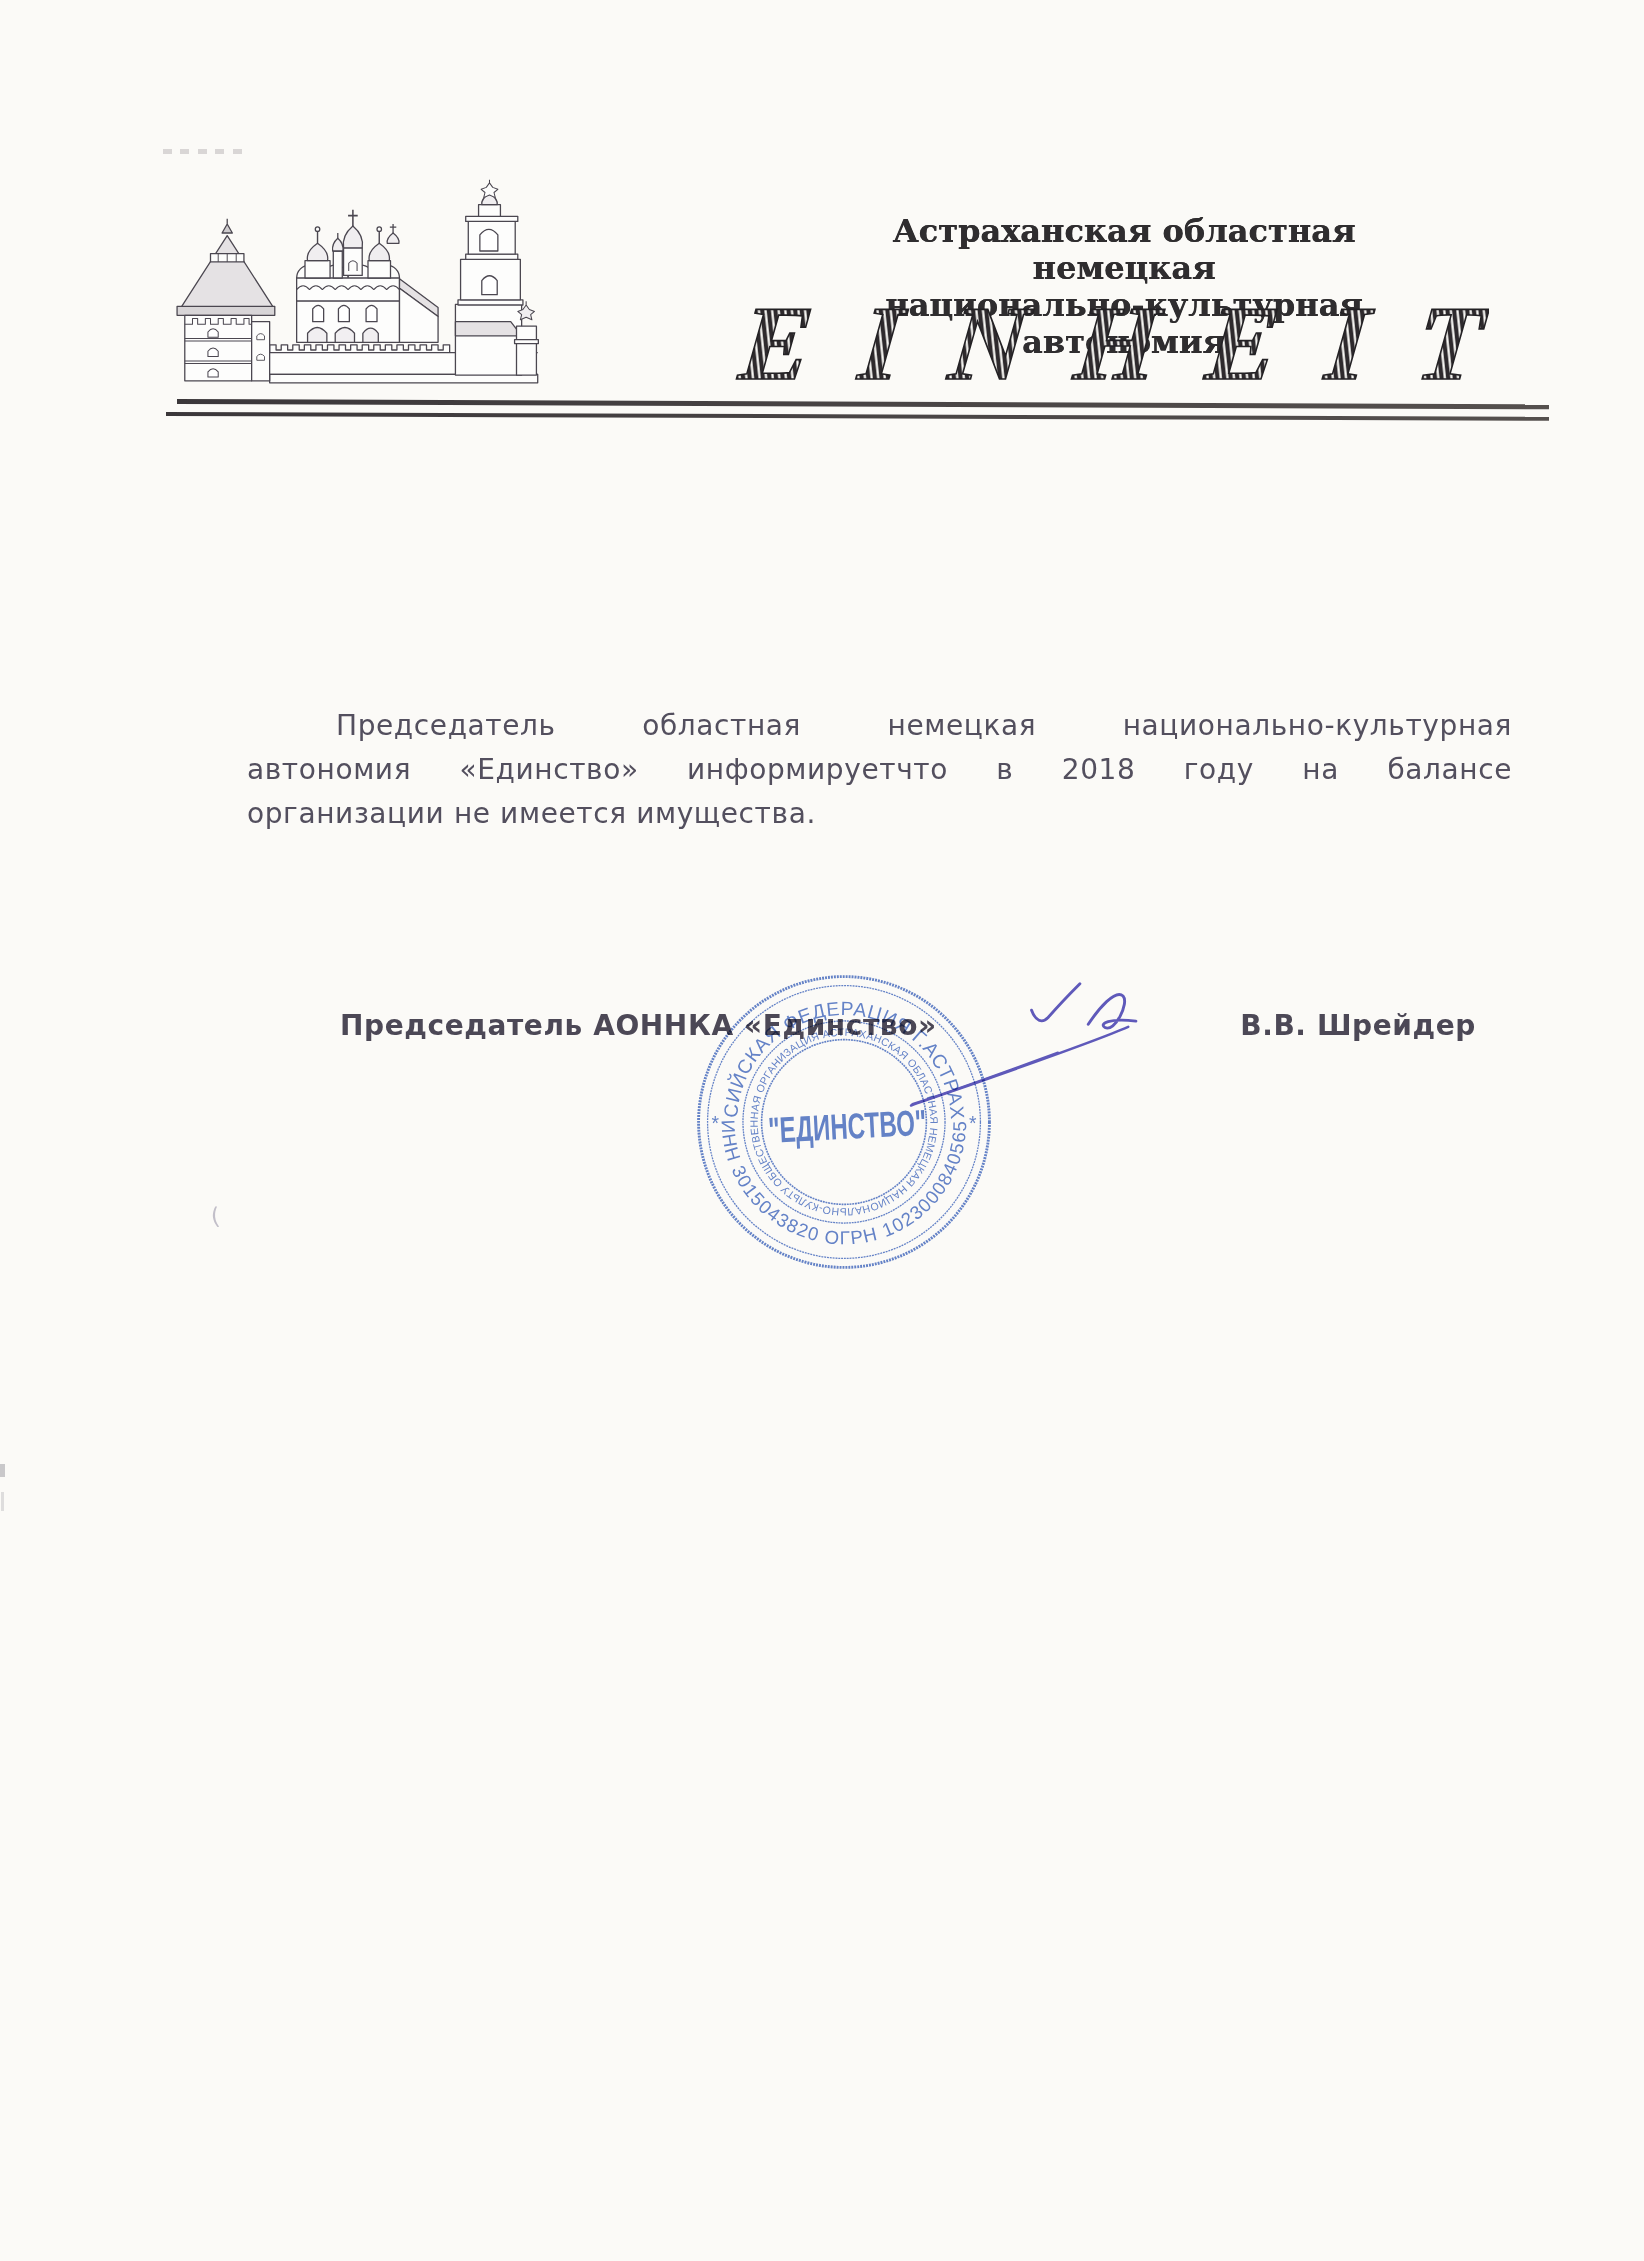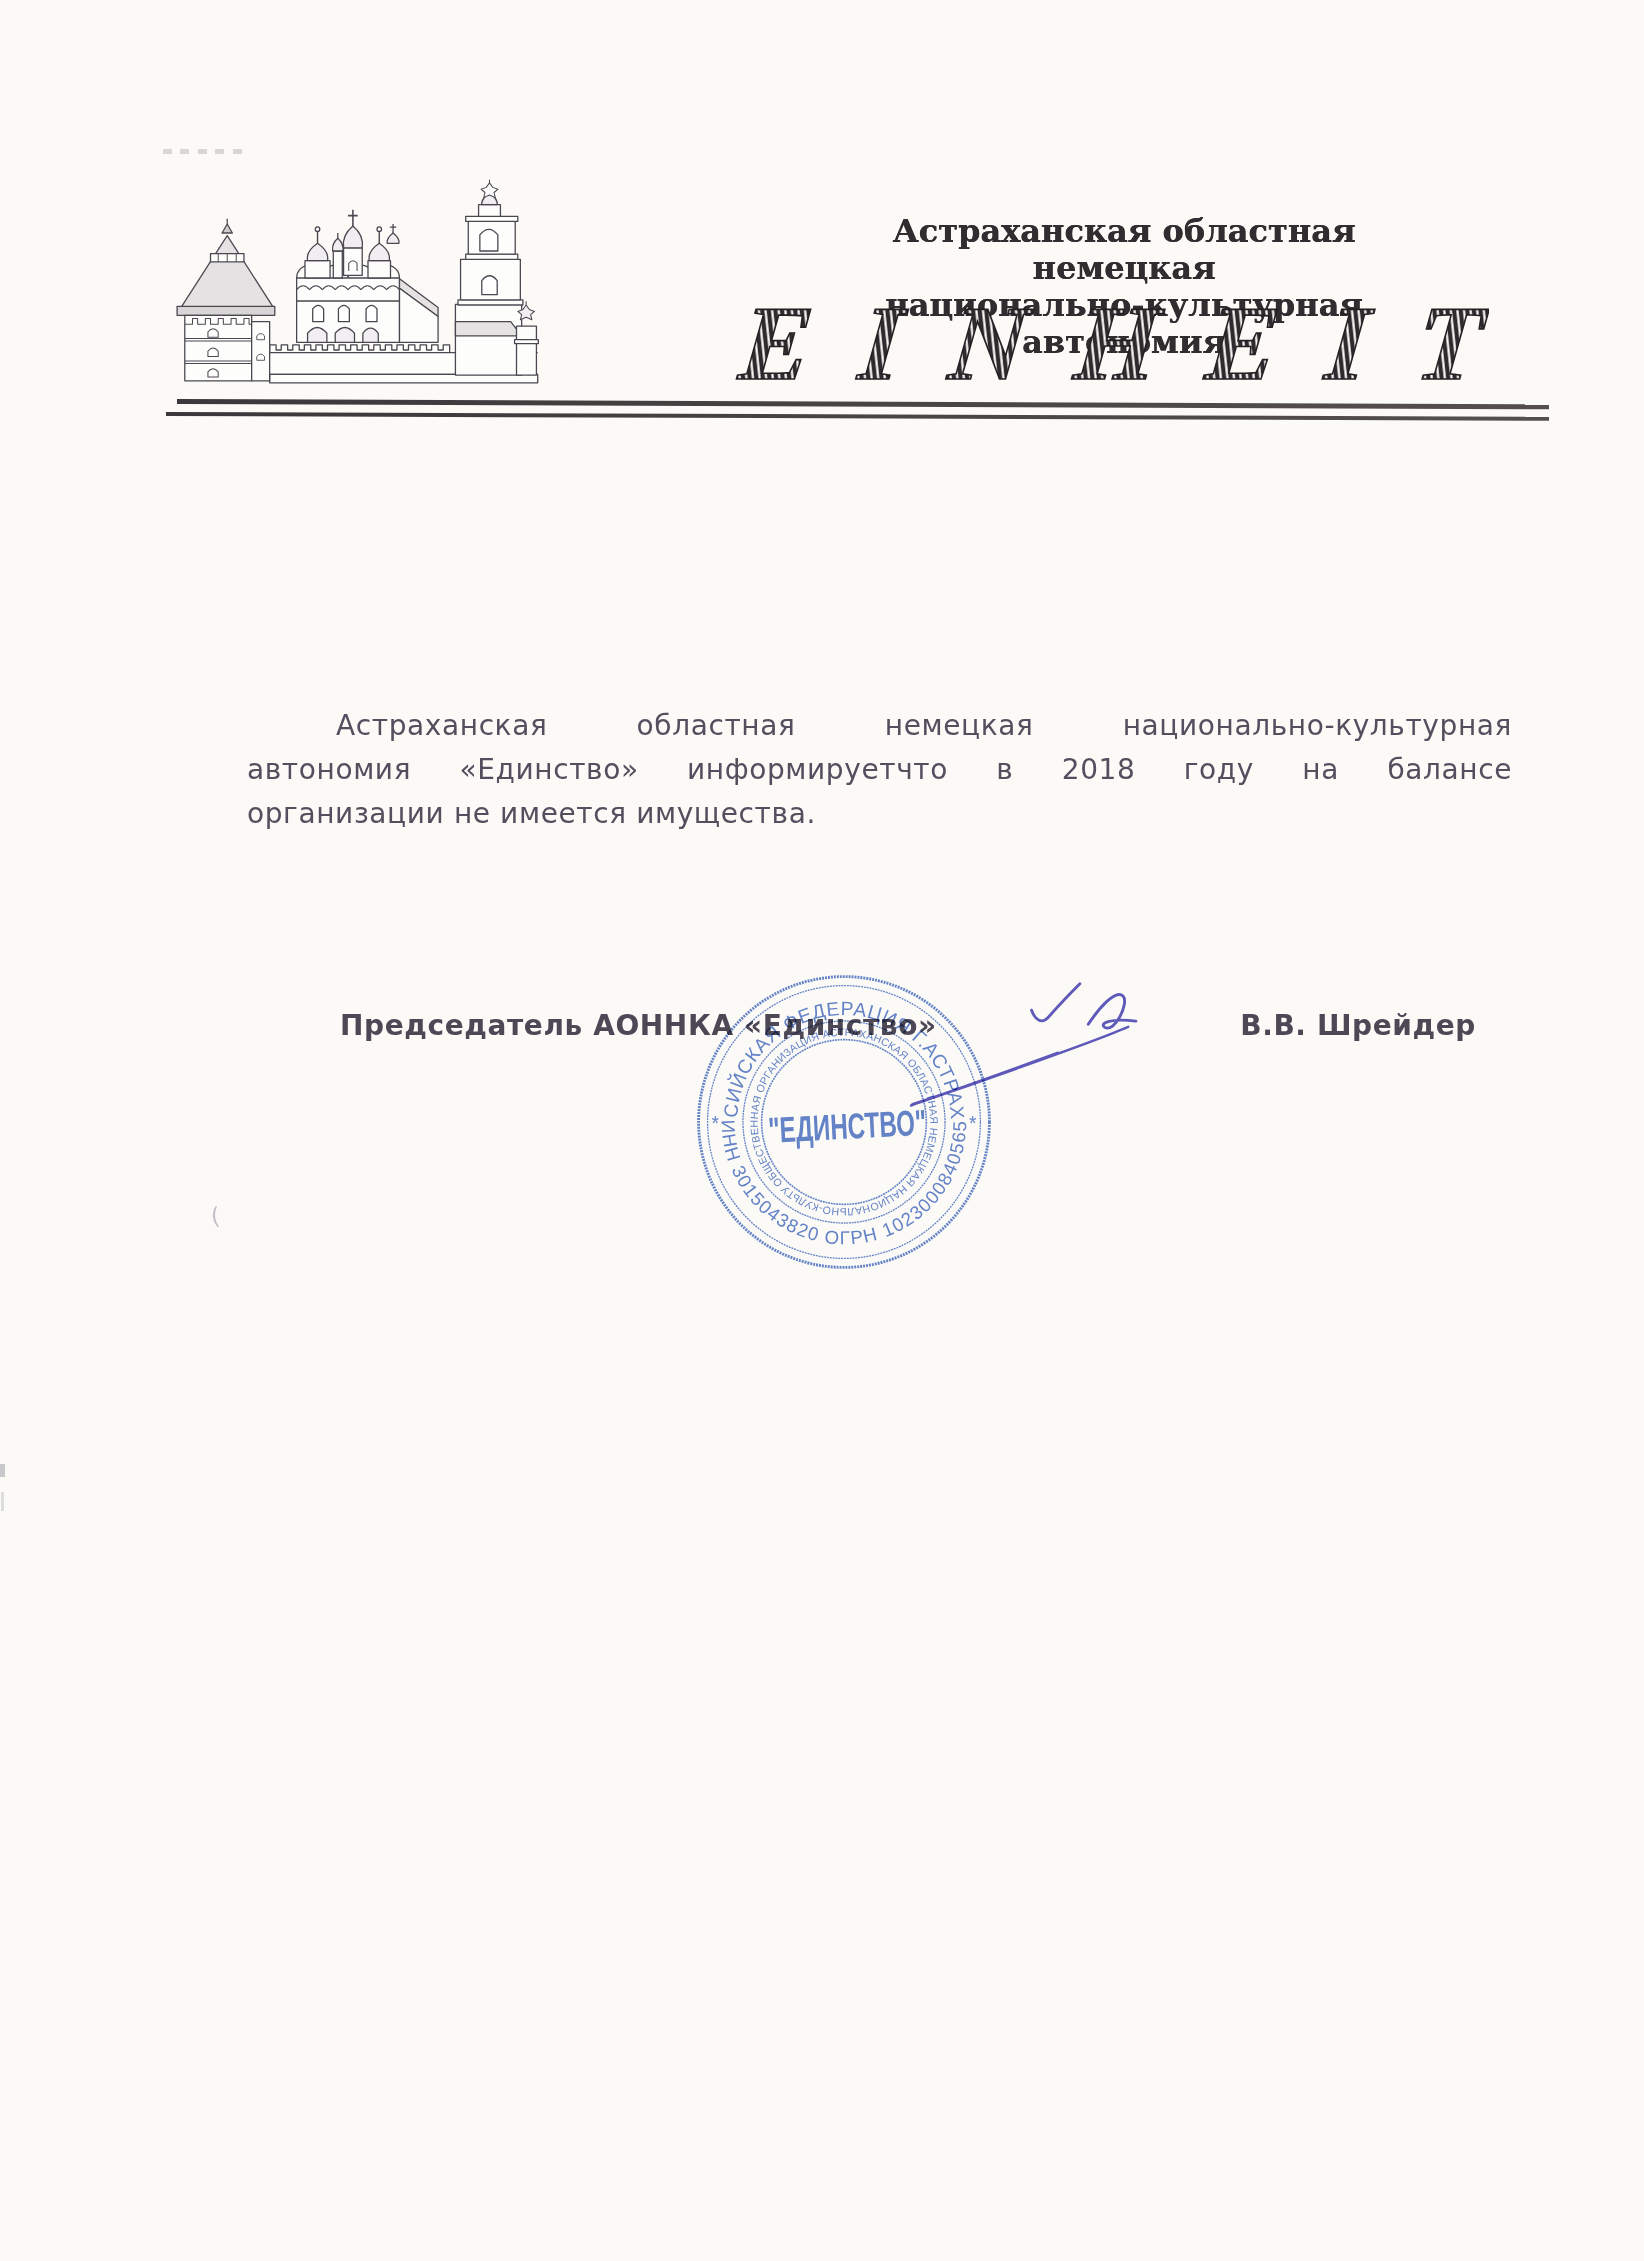--- a/index.html
+++ b/index.html
@@ -165,21 +165,21 @@
     </defs>
     <g transform="translate(612 0) skewX(-6)">
       <text x="0" y="128" text-anchor="middle" font-family="Liberation Serif, serif" font-weight="bold" font-style="italic" font-size="165" fill="url(#stripes)" stroke="#232124" stroke-width="2.5" textLength="1150" lengthAdjust="spacing">EINHEIT</text>
     </g>
   </svg>
 
   <div class="rule rule1"></div>
   <div class="rule rule2"></div>
 
   <div class="body-text">
-    <div class="body-line first j">Астраханская областная немецкая национально-культурная</div>
+    <div class="body-line first j">Председатель областная немецкая национально-культурная</div>
     <div class="body-line j">автономия «Единство» информируетчто в 2018 году на балансе</div>
     <div class="body-line">организации не имеется имущества.</div>
   </div>
 
   <div class="sign-row">
     <span class="sign-left">Председатель АОННКА «Единство»</span>
     <span class="sign-right">В.В. Шрейдер</span>
   </div>
 
   <svg class="stamp" viewBox="0 0 460 460">

